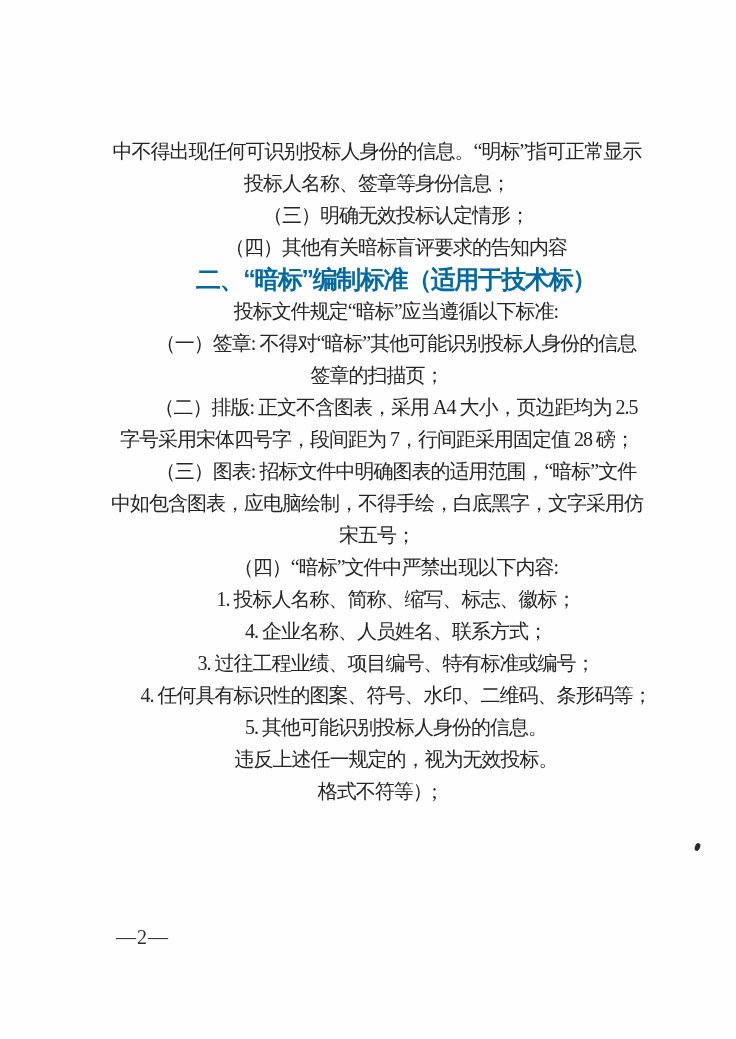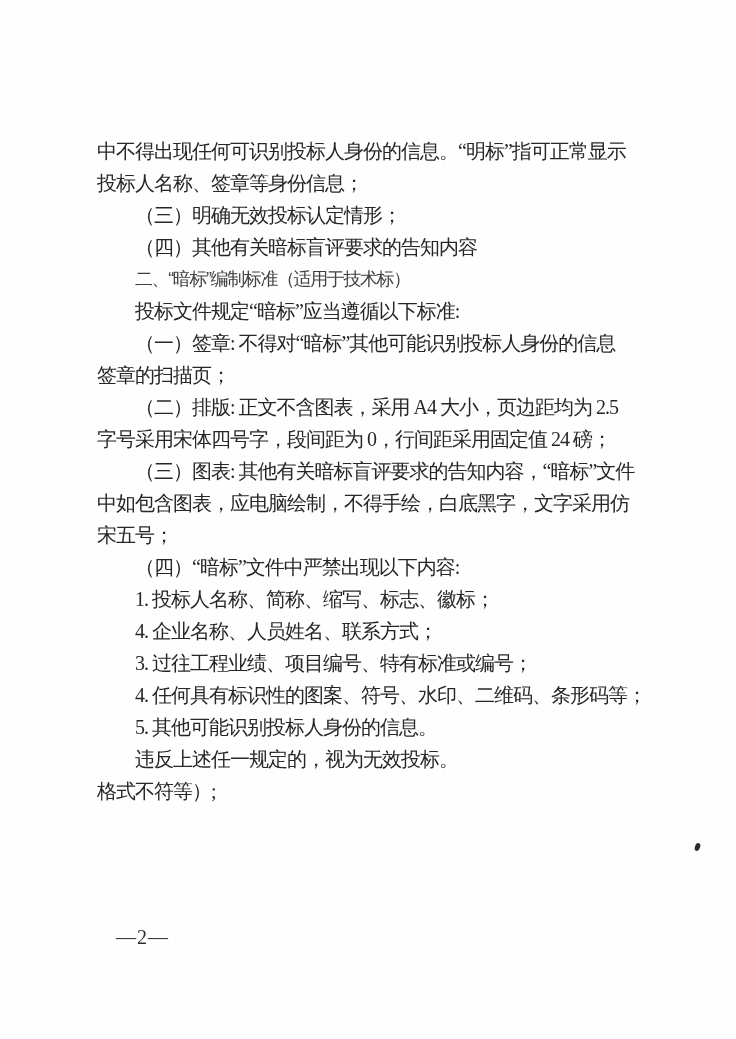--- a/index.html
+++ b/index.html
@@ -17,38 +17,39 @@
   .page {
     position: absolute;
     inset: 0;
     background: #fefefe;
   }
   .doc {
     position: absolute;
     left: 97px;
     top: 135px;
     width: 560px;
+    text-align: center;
   }
   .line {
     height: 32px;
     line-height: 32px;
     font-size: 20px;
     letter-spacing: -1px;
     color: #262626;
     white-space: nowrap;
     text-rendering: optimizeLegibility;
   }
   .line.indent {
     padding-left: 38px;
   }
   .line.heading {
     font-family: "Liberation Sans", "DejaVu Sans", sans-serif;
-    font-weight: 400;
-    color: #404040;
-    font-size: 18px;
+    font-weight: 700;
+    color: #0369a1;
+    font-size: 25px;
     letter-spacing: -1.4px;
   }
   .page-number {
     position: absolute;
     left: 116px;
     top: 926px;
     font-size: 20px;
     letter-spacing: 1px;
     color: #2e2e2e;
     font-family: "Liberation Serif", "DejaVu Serif", serif;
@@ -71,22 +72,22 @@
   <div class="doc">
     <div class="line">中不得出现任何可识别投标人身份的信息。“明标”指可正常显示</div>
     <div class="line">投标人名称、签章等身份信息；</div>
     <div class="line indent">（三）明确无效投标认定情形；</div>
     <div class="line indent">（四）其他有关暗标盲评要求的告知内容</div>
     <div class="line indent heading">二、“暗标”编制标准（适用于技术标）</div>
     <div class="line indent">投标文件规定“暗标”应当遵循以下标准:</div>
     <div class="line indent">（一）签章: 不得对“暗标”其他可能识别投标人身份的信息</div>
     <div class="line">签章的扫描页；</div>
     <div class="line indent">（二）排版: 正文不含图表，采用 A4 大小，页边距均为 2.5</div>
-    <div class="line">字号采用宋体四号字，段间距为 0，行间距采用固定值 24 磅；</div>
-    <div class="line indent">（三）图表: 其他有关暗标盲评要求的告知内容，“暗标”文件</div>
+    <div class="line">字号采用宋体四号字，段间距为 7，行间距采用固定值 28 磅；</div>
+    <div class="line indent">（三）图表: 招标文件中明确图表的适用范围，“暗标”文件</div>
     <div class="line">中如包含图表，应电脑绘制，不得手绘，白底黑字，文字采用仿</div>
     <div class="line">宋五号；</div>
     <div class="line indent">（四）“暗标”文件中严禁出现以下内容:</div>
     <div class="line indent">1. 投标人名称、简称、缩写、标志、徽标；</div>
     <div class="line indent">4. 企业名称、人员姓名、联系方式；</div>
     <div class="line indent">3. 过往工程业绩、项目编号、特有标准或编号；</div>
     <div class="line indent">4. 任何具有标识性的图案、符号、水印、二维码、条形码等；</div>
     <div class="line indent">5. 其他可能识别投标人身份的信息。</div>
     <div class="line indent">违反上述任一规定的，视为无效投标。</div>
     <div class="line">格式不符等）;</div>

